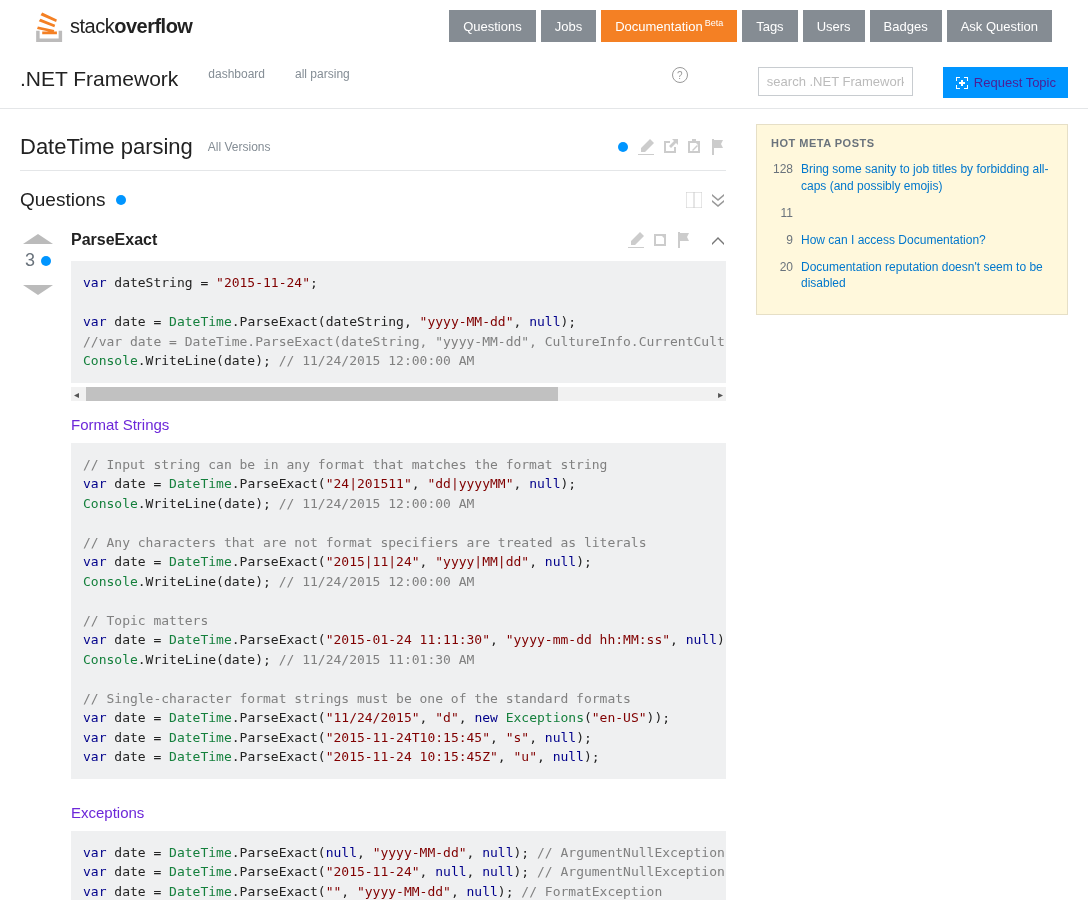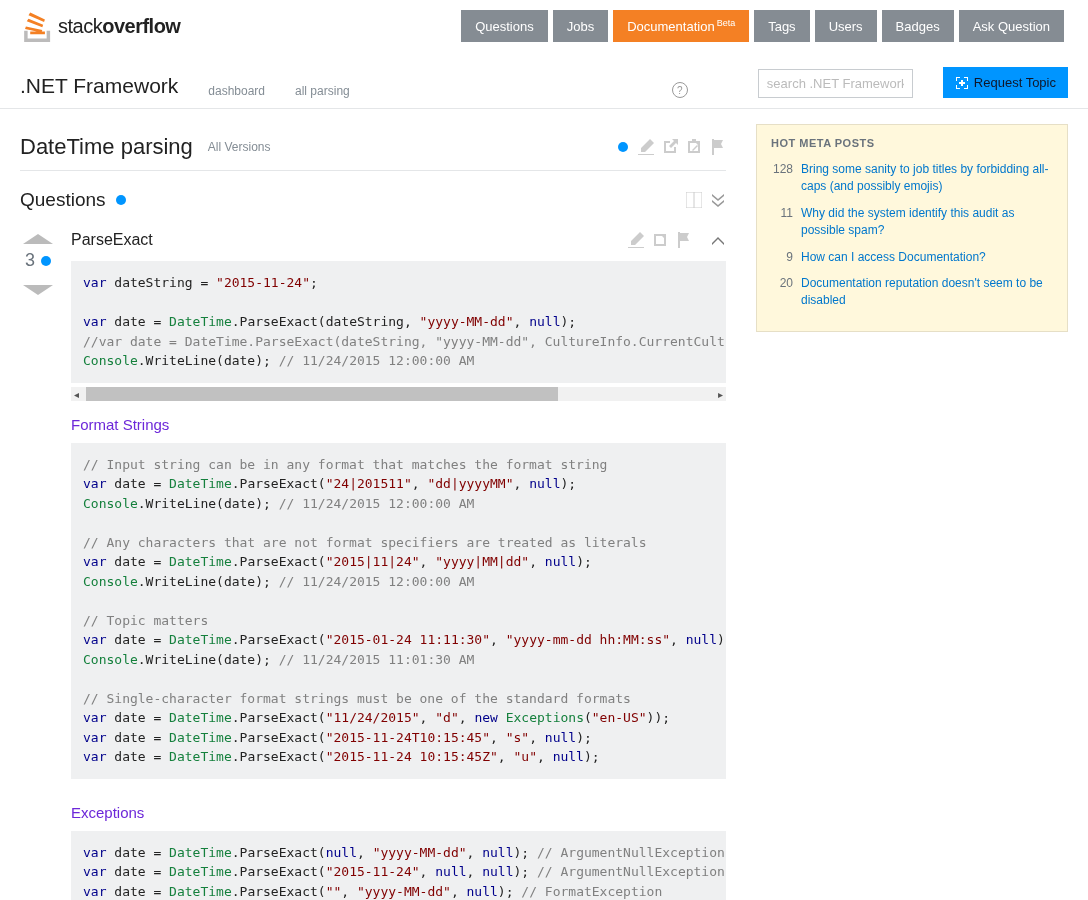--- a/index.html
+++ b/index.html
@@ -1,53 +1,53 @@
 <!DOCTYPE html>
 <html><head>
 <meta charset="utf-8">
 <style>
 *{box-sizing:border-box;margin:0;padding:0}
 body{font-family:Arial,Helvetica,sans-serif;font-size:13px;color:#222;background:#fff;width:1088px}
-.header{display:flex;align-items:center;justify-content:space-between;padding:10px 24px}
+.header{display:flex;align-items:center;justify-content:space-between;padding:10px 36px}
 .logo{display:flex;align-items:center;gap:6px}
 .logo-icon{width:28px;height:32px;position:relative}
 .logo-text{font-size:20px;color:#222;letter-spacing:-0.5px}
 .logo-text b{font-weight:bold}
 .top-nav{display:flex;gap:5px}
 .top-nav-btn{background:#858c93;color:#fff;padding:8px 14px;font-size:13px;border:none;cursor:pointer}
 .top-nav-btn.active{background:#F48024}
 .top-nav-btn .beta{font-size:9px;vertical-align:super;margin-left:2px}
-.subheader{display:flex;align-items:flex-end;padding:15px 20px 10px;border-bottom:1px solid #e4e6e8;gap:30px}
+.subheader{display:flex;align-items:flex-start;padding:15px 20px 10px;border-bottom:1px solid #e4e6e8;gap:30px}
 .subheader-title{font-size:21px;font-weight:normal;color:#222}
 .subheader-link{color:#848d95;font-size:12px;cursor:pointer}
 .subheader-spacer{flex:1}
 .help-icon{width:16px;height:16px;border:1px solid #999;border-radius:50%;color:#999;font-size:10px;display:flex;align-items:center;justify-content:center;cursor:pointer}
 .search-box{border:1px solid #c8ccd0;padding:6px 8px;width:155px;font-size:13px;color:#999}
 .search-box::placeholder{color:#bbb}
-.request-btn{background:#0095ff;color:#0f172a;border:none;padding:8px 12px;font-size:13px;cursor:pointer;display:flex;align-items:center;gap:5px}
+.request-btn{background:#0095ff;color:#4c1d95;border:none;padding:8px 12px;font-size:13px;cursor:pointer;display:flex;align-items:center;gap:5px}
 .main{display:flex;padding:15px 20px;gap:30px;align-items:flex-start}
 .content{flex:1;min-width:0}
 .topic-header{display:flex;align-items:center;padding:10px 0;border-bottom:1px solid #e4e6e8}
 .topic-title{font-size:22px;color:#222;margin-right:15px}
 .all-versions{color:#848d95;font-size:12px}
 .topic-spacer{flex:1}
 .blue-dot{width:10px;height:10px;background:#0095ff;border-radius:50%;display:inline-block;margin-right:10px}
 .action-icons{display:flex;gap:8px;align-items:center}
 .action-icon{width:16px;height:16px;color:#bbb;cursor:pointer}
 .examples-header{display:flex;align-items:center;padding:18px 0 12px}
 .examples-title{font-size:19px;color:#222;margin-right:10px}
 .example{display:flex;gap:15px;margin-top:8px}
 .vote-col{display:flex;flex-direction:column;align-items:center;width:36px;padding-top:3px}
 .vote-arrow{width:0;height:0;border-left:15px solid transparent;border-right:15px solid transparent;cursor:pointer}
 .vote-up{border-bottom:10px solid #bbb}
 .vote-down{border-top:10px solid #bbb;margin-top:8px}
 .vote-count{font-size:18px;color:#6a737c;margin:6px 0;display:flex;align-items:center;gap:6px}
 .example-body{flex:1;min-width:0}
 .example-title-row{display:flex;align-items:center;margin-bottom:12px}
-.example-title{font-size:16px;font-weight:normal;color:#222}
+.example-title{font-size:16px;font-weight:bold;color:#222}
 pre{background:#eff0f1;padding:12px;font-family:Consolas,Menlo,monospace;font-size:13px;line-height:1.5;overflow-x:auto;white-space:pre;margin-bottom:4px}
 .scroll-track{height:14px;background:#f1f1f1;position:relative;margin-bottom:15px}
 .scroll-thumb{position:absolute;left:15px;top:0;height:14px;width:72%;background:#c1c1c1}
 .scroll-arrow{position:absolute;top:2px;font-size:10px;color:#555}
 .section-h{font-size:15px;color:#6d28d9;margin:15px 0 10px}
 .kw{color:#00008b}
 .typ{color:#15803d}
 .str{color:#800000}
 .com{color:#808080}
 .sidebar{width:312px}
@@ -202,21 +202,20 @@
   <div class="sidebar">
     <div class="hot-box">
       <div class="hot-title">HOT META POSTS</div>
       <div id="hot-list">
           <div class="hot-item">
             <span class="hot-num">128</span>
             <span class="hot-link">Bring some sanity to job titles by forbidding all-caps (and possibly emojis)</span>
           </div>
           <div class="hot-item">
             <span class="hot-num">11</span>
-            <span class="hot-link">Why did the system identify this audit as possible spam?</span>
           </div>
           <div class="hot-item">
             <span class="hot-num">9</span>
             <span class="hot-link">How can I access Documentation?</span>
           </div>
           <div class="hot-item">
             <span class="hot-num">20</span>
             <span class="hot-link">Documentation reputation doesn't seem to be disabled</span>
           </div>
         </div>

